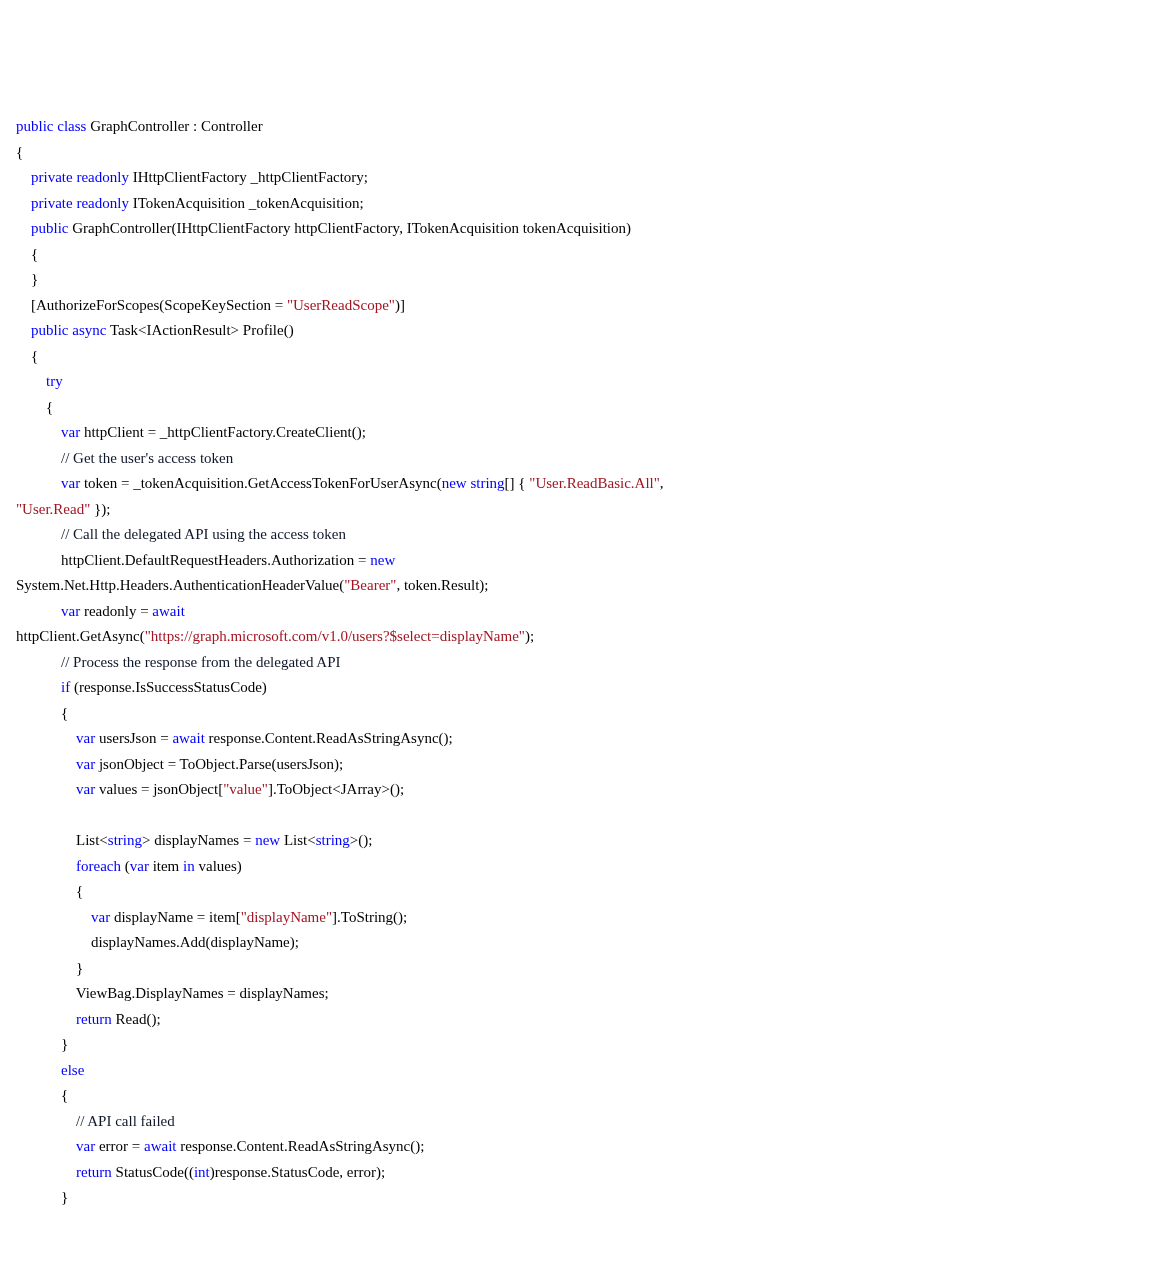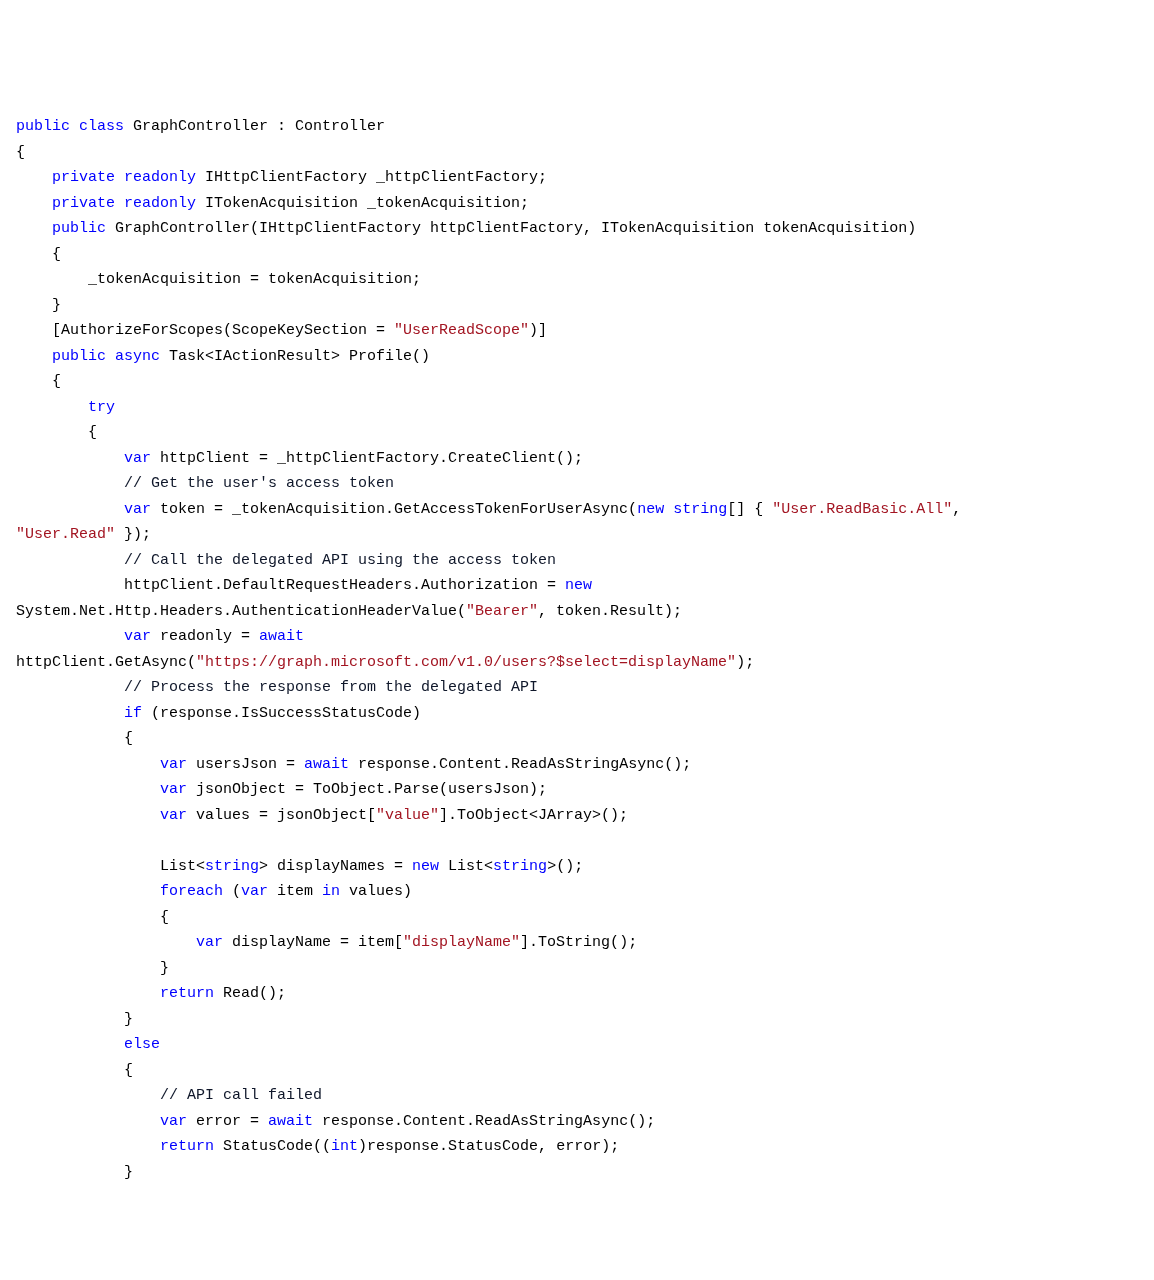--- a/index.html
+++ b/index.html
@@ -11,38 +11,37 @@
       background: #ffffff;
       font-family: Consolas, 'Courier New', monospace;
       font-size: 15px;
       line-height: 1.7;
       padding: 12px 16px;
       color: #000000;
       white-space: pre;
       overflow-x: auto;
     }
     .code-container {
-      font-family: Liberation Mono, monospace;
+      font-family: Liberation Serif, serif;
     }
     .kw { color: #0000ff; }
     .str { color: #a31522; }
     .cmt { color: #0f172a; }
   </style>
 </head>
 <body>
 
 
 
 <div class="code-container"><span id="code-output"><span class="kw">public</span><span> </span><span class="kw">class</span><span> GraphController : Controller
 </span><span>{
 </span><span>    </span><span class="kw">private</span><span> </span><span class="kw">readonly</span><span> IHttpClientFactory _httpClientFactory;
 </span><span>    </span><span class="kw">private</span><span> </span><span class="kw">readonly</span><span> ITokenAcquisition _tokenAcquisition;
 </span><span>    </span><span class="kw">public</span><span> GraphController(IHttpClientFactory httpClientFactory, ITokenAcquisition tokenAcquisition)
 </span><span>    {
-</span><span>        _tokenAcquisition = tokenAcquisition;
 </span><span>    }
 </span><span>    [AuthorizeForScopes(ScopeKeySection = </span><span class="str">"UserReadScope"</span><span>)]
 </span><span>    </span><span class="kw">public</span><span> </span><span class="kw">async</span><span> Task&lt;IActionResult&gt; Profile()
 </span><span>    {
 </span><span>        </span><span class="kw">try</span><span>
 </span><span>        {
 </span><span>            </span><span class="kw">var</span><span> httpClient = _httpClientFactory.CreateClient();
 </span><span>            </span><span class="cmt">// Get the user's access token</span><span>
 </span><span>            </span><span class="kw">var</span><span> token = _tokenAcquisition.GetAccessTokenForUserAsync(</span><span class="kw">new</span><span> </span><span class="kw">string</span><span>[] { </span><span class="str">"User.ReadBasic.All"</span><span>, 
 </span><span class="str">"User.Read"</span><span> });
@@ -55,21 +54,23 @@
 </span><span>            </span><span class="kw">if</span><span> (response.IsSuccessStatusCode)
 </span><span>            {
 </span><span>                </span><span class="kw">var</span><span> usersJson = </span><span class="kw">await</span><span> response.Content.ReadAsStringAsync();
 </span><span>                </span><span class="kw">var</span><span> jsonObject = ToObject.Parse(usersJson);
 </span><span>                </span><span class="kw">var</span><span> values = jsonObject[</span><span class="str">"value"</span><span>].ToObject&lt;JArray&gt;();
 </span><span>
 </span><span>                List&lt;</span><span class="kw">string</span><span>&gt; displayNames = </span><span class="kw">new</span><span> List&lt;</span><span class="kw">string</span><span>&gt;();
 </span><span>                </span><span class="kw">foreach</span><span> (</span><span class="kw">var</span><span> item </span><span class="kw">in</span><span> values)
 </span><span>                {
 </span><span>                    </span><span class="kw">var</span><span> displayName = item[</span><span class="str">"displayName"</span><span>].ToString();
+</span><span>                    displayNames.Add(displayName);
 </span><span>                }
+</span><span>                ViewBag.DisplayNames = displayNames;
 </span><span>                </span><span class="kw">return</span><span> Read();
 </span><span>            }
 </span><span>            </span><span class="kw">else</span><span>
 </span><span>            {
 </span><span>                </span><span class="cmt">// API call failed</span><span>
 </span><span>                </span><span class="kw">var</span><span> error = </span><span class="kw">await</span><span> response.Content.ReadAsStringAsync();
 </span><span>                </span><span class="kw">return</span><span> StatusCode((</span><span class="kw">int</span><span>)response.StatusCode, error);
 </span><span>            }
 </span></span></div>
 

